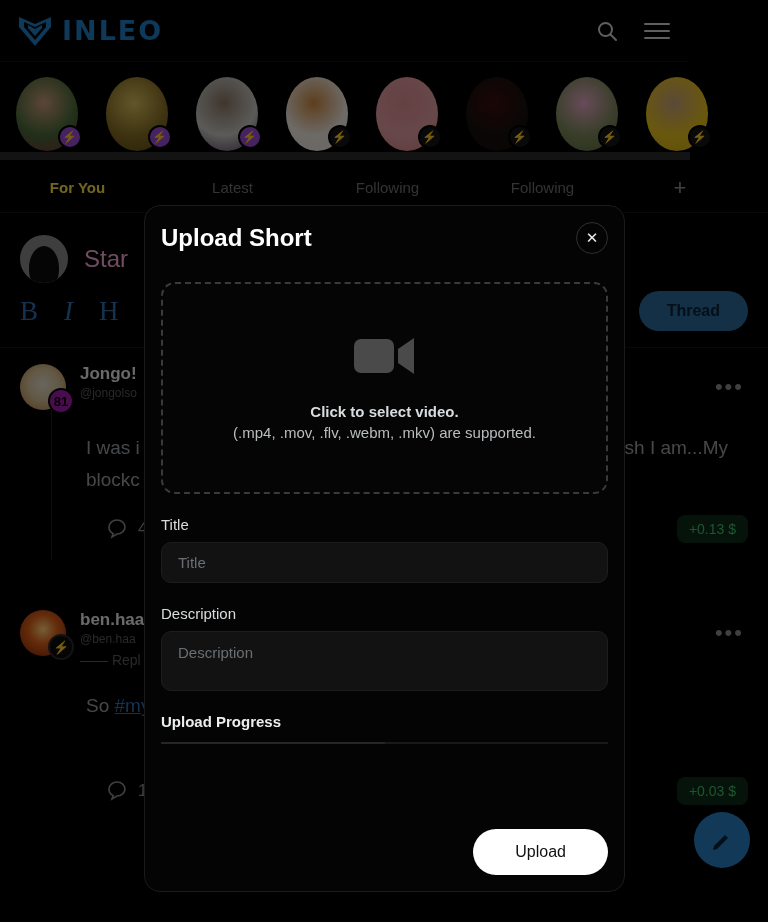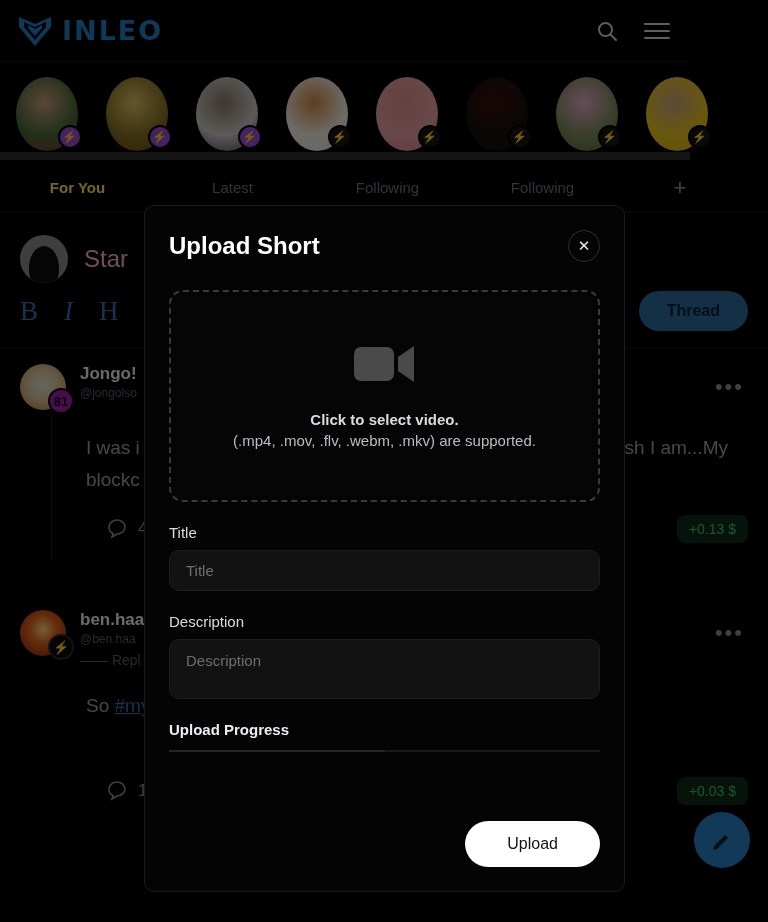--- a/index.html
+++ b/index.html
@@ -101,22 +101,22 @@
   .payout { position: absolute; right: 20px; background: #0e2a18; color: #3fbf6a;
             font-size: 14px; padding: 6px 12px; border-radius: 8px; }
   .thread-line { position: absolute; left: 51px; width: 1px; background: #1d1d1d; }
   .fab { position: absolute; right: 18px; bottom: -14px; width: 56px; height: 56px; border-radius: 50%;
          background: #2a7fc4; display: flex; align-items: center; justify-content: center; }
 
   
   .overlay { position: absolute; inset: 0; background: rgba(0,0,0,0.55); }
   .modal {
     position: absolute; left: 144px; top: 205px; width: 481px; height: 687px;
-    background: #040404; border: 1px solid #1b1b1b; border-radius: 10px;
-    padding: 24px; display: flex; flex-direction: column;
+    background: #040404; border: 1px solid #1b1b1b; border-radius: 16px;
+    padding: 16px; display: flex; flex-direction: column;
   }
   .modal-head { display: flex; align-items: center; justify-content: space-between; }
   .modal-title { font-size: 24px; font-weight: 700; color: #ffffff; }
   .modal-close {
     width: 32px; height: 32px; border-radius: 50%; border: 1px solid #2e2e2e; background: transparent;
     color: #e9ebed; font-size: 15px; display: flex; align-items: center; justify-content: center; cursor: pointer;
   }
   .dropzone {
     margin-top: 28px; height: 212px; border: 2px dashed #3a3a3a; border-radius: 14px;
     display: flex; flex-direction: column; align-items: center; justify-content: center; gap: 4px;

